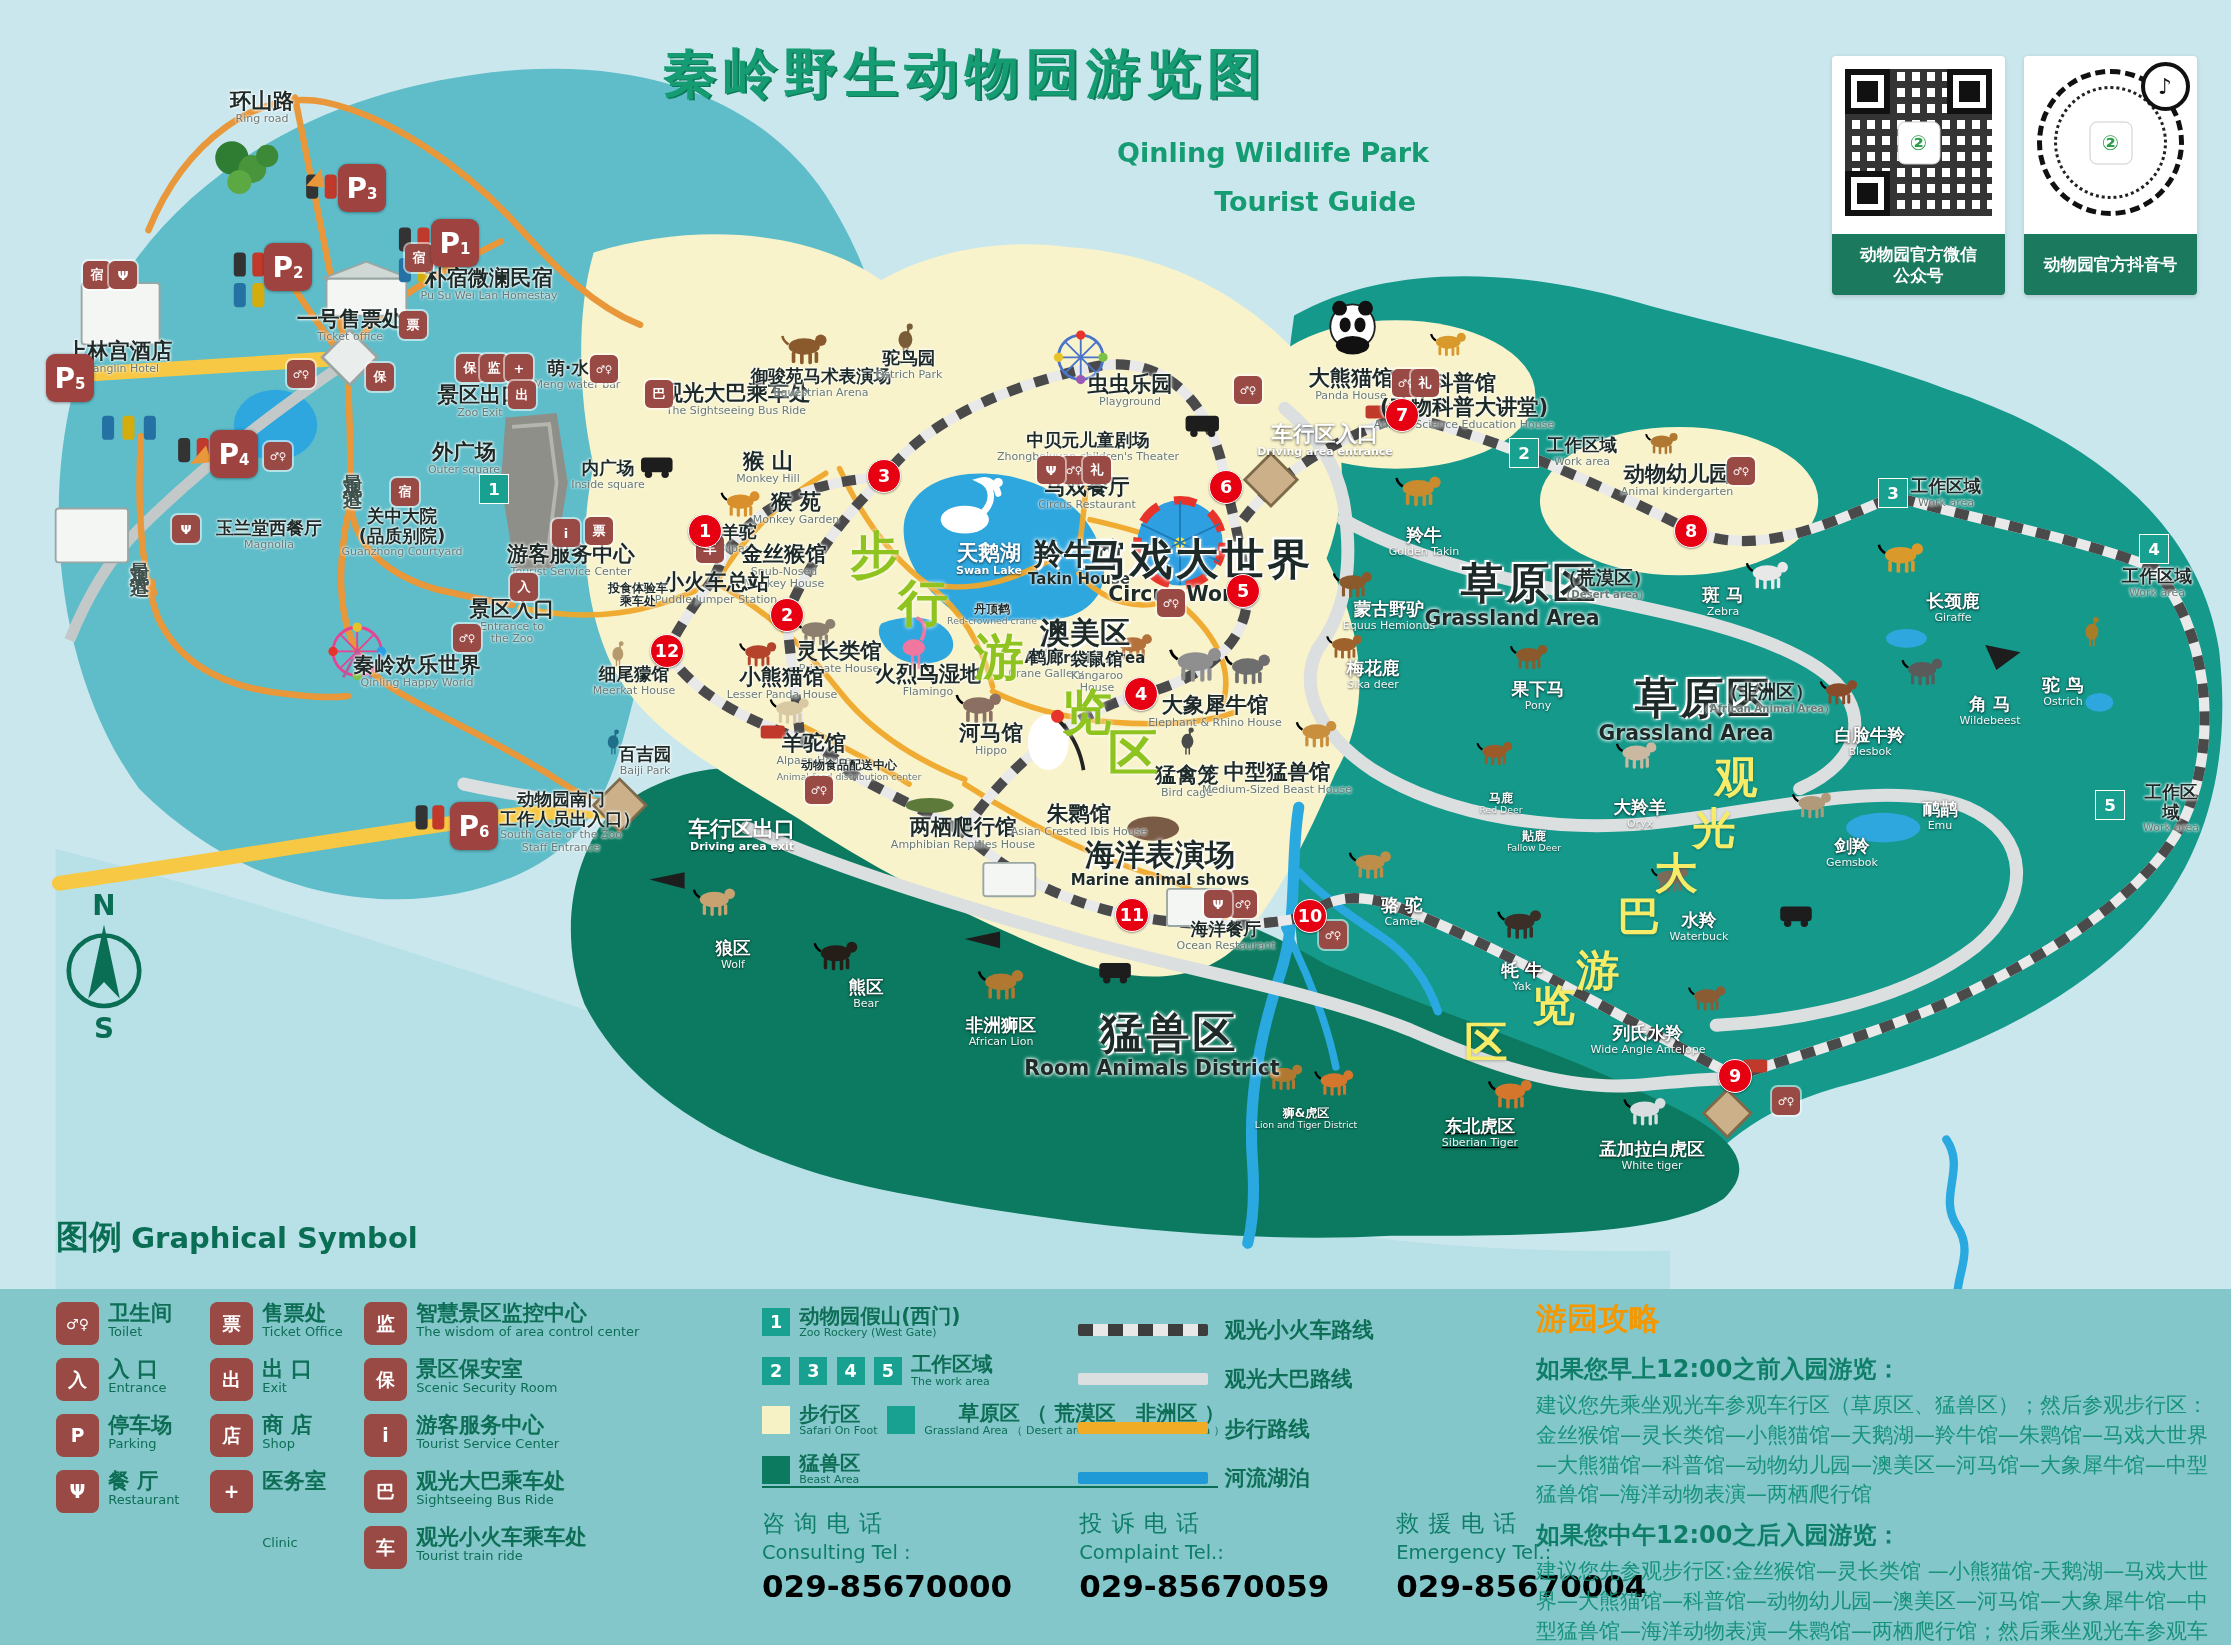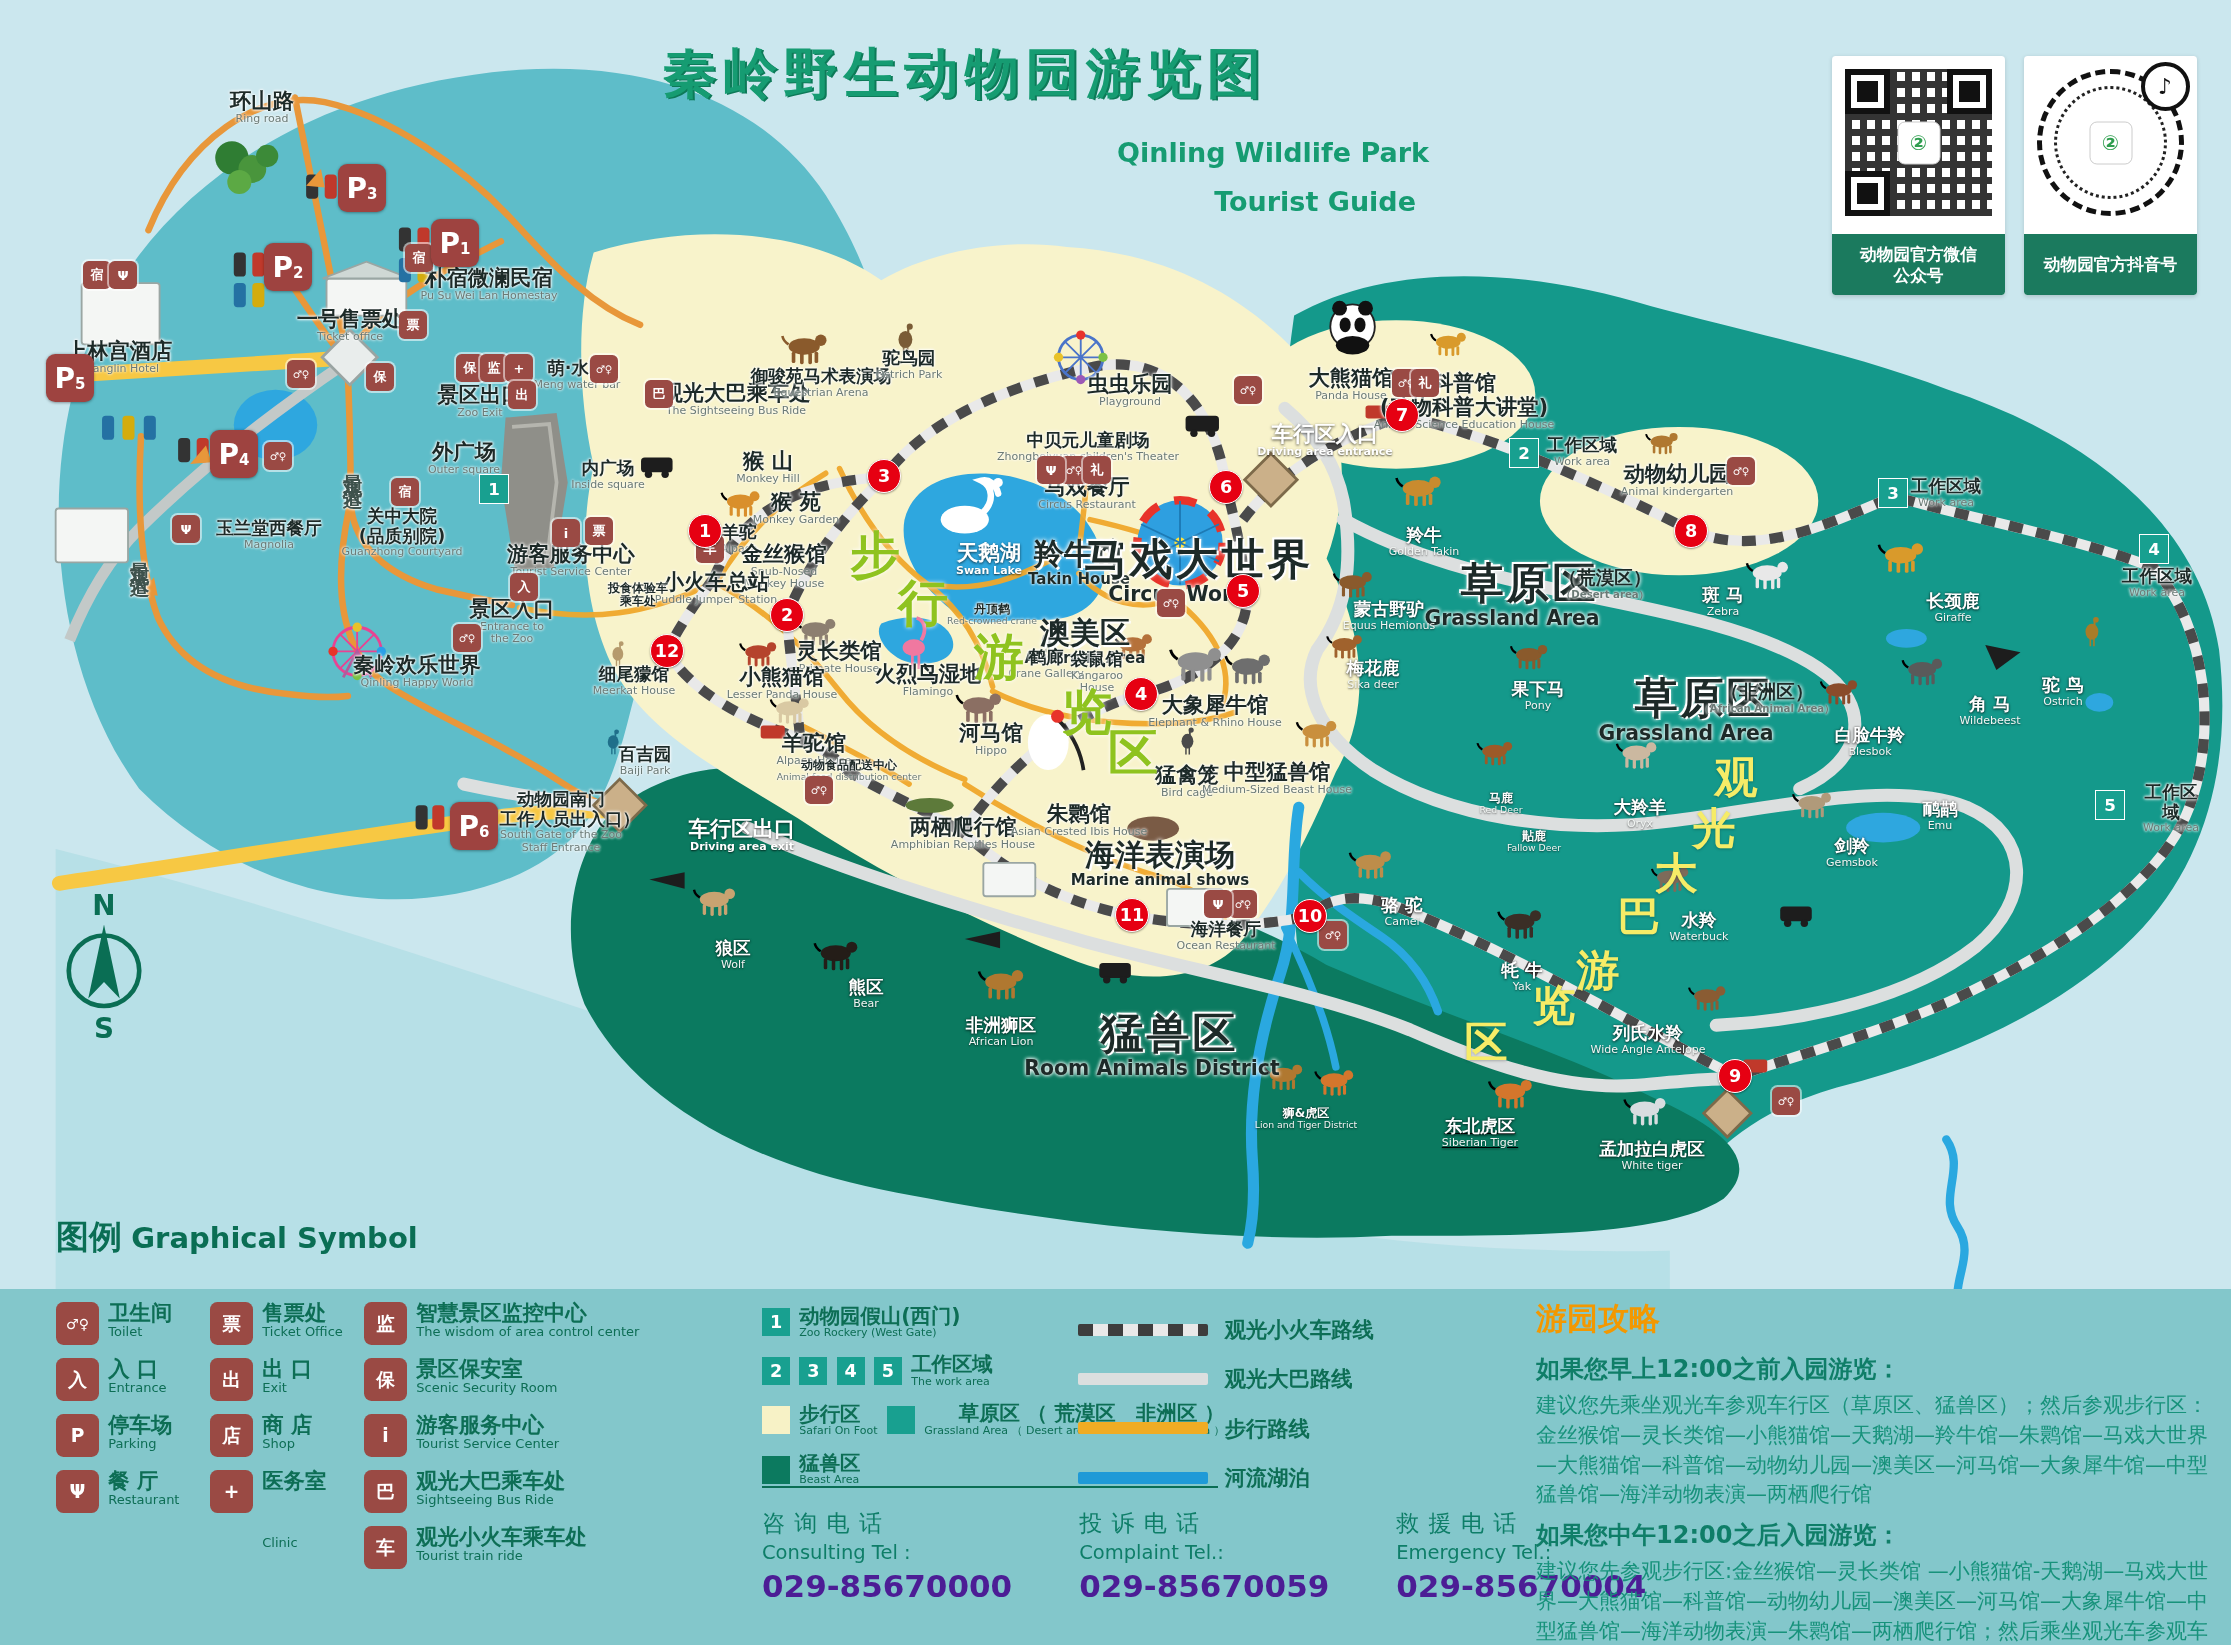--- a/index.html
+++ b/index.html
@@ -71,21 +71,21 @@
   .rline{width:130px;height:12px;border-radius:1.9px;}
   .rl-train{background:repeating-linear-gradient(90deg,#3d3d3d 0 15px,#e8e8e8 15px 30px);}
   .rl-bus{background:#dcdfdf;}
   .rl-walk{background:#f0ac24;}
   .rl-river{background:#1f9ad7;}
   .rrow .t{font-size:21.3px;font-weight:bold;color:#0d6e55;}
   #divider{position:absolute;left:762px;top:197px;width:456px;height:1.9px;background:#0a6e54;}
   #phones{position:absolute;left:762px;top:219px;display:flex;gap:67px;}
   .ph .zh{font-size:23px;color:#0e7e68;letter-spacing:9.3px;}
   .ph .en{font-size:19.5px;color:#0e7e68;margin-top:2px;}
-  .ph .no{font-size:31px;font-weight:900;color:#4c1d95;margin-top:3.7px;}
+  .ph .no{font-size:31px;font-weight:900;color:#000000;margin-top:3.7px;}
   #strategy{position:absolute;left:1536px;top:9.3px;width:688px;color:#17927b;}
   #strategy .st{font-size:31px;font-weight:900;color:#f39800;margin-bottom:13px;}
   #strategy .h{font-size:24px;font-weight:900;color:#0f7e68;margin:9.3px 0 5.6px;}
   #strategy .b{font-size:21px;line-height:1.42;}
 </style>
 </head>
 <body>
 
 <div id="stage">
 

